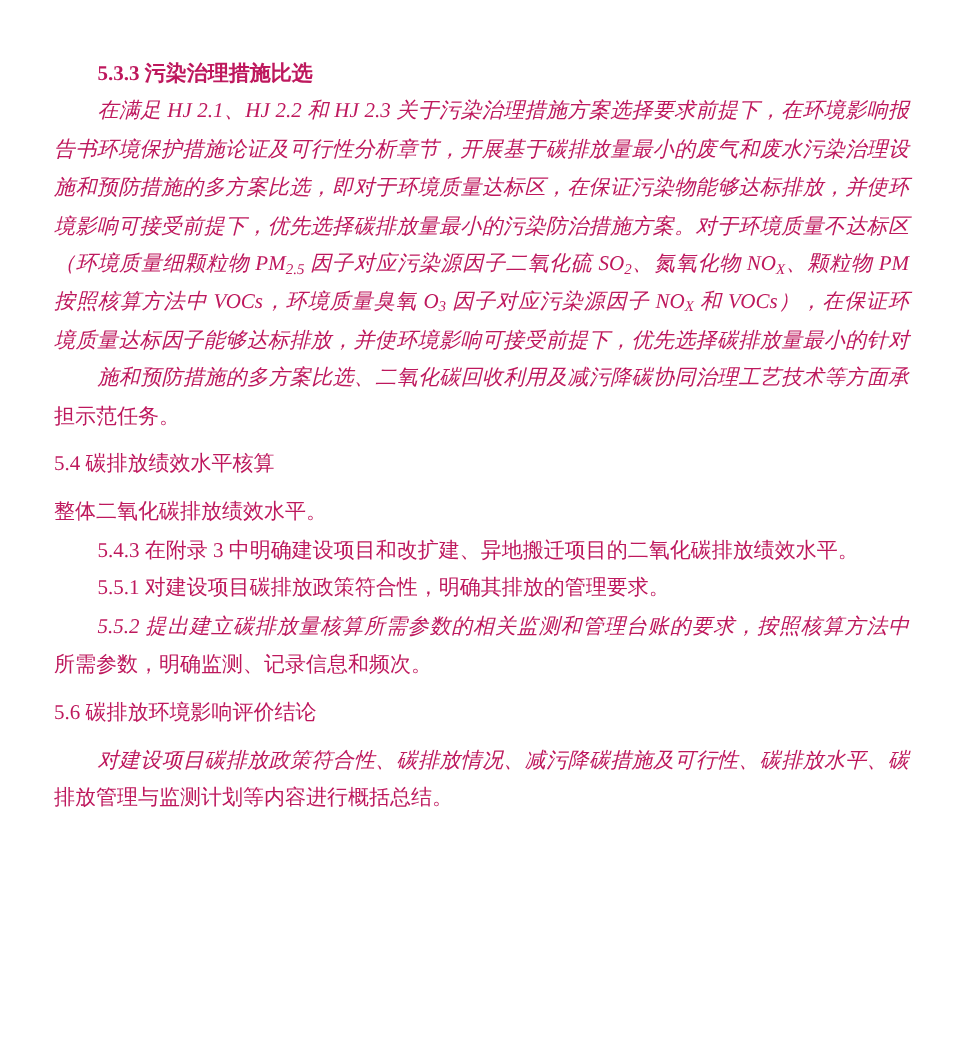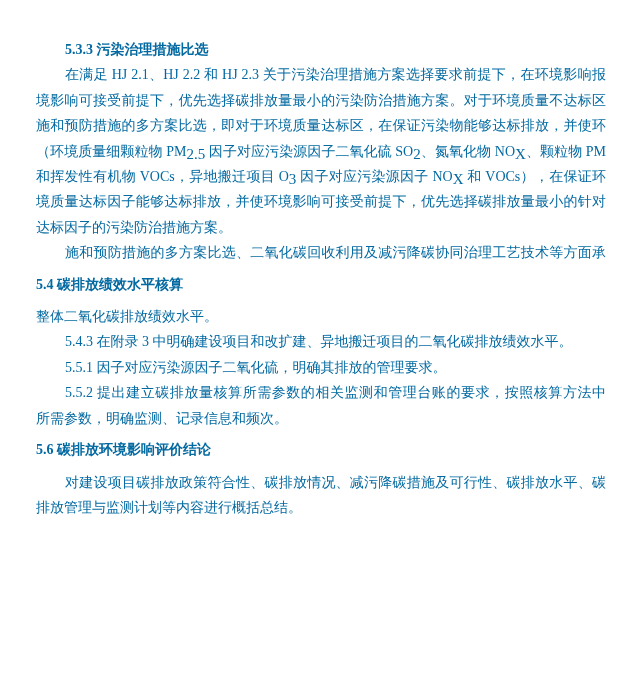--- a/index.html
+++ b/index.html
@@ -11,61 +11,62 @@
     overflow: hidden;
     font-family: "Liberation Serif", "DejaVu Serif", serif;
   }
   .content {
     position: absolute;
     left: 36px;
     top: 37px;
     width: 570px;
     font-size: 14px;
     line-height: 25.4px;
-    color: #0369a1;
+    color: #be185d;
   }
   .line {
     text-align: justify;
     text-justify: inter-character;
   }
-  .line.fill { text-align-last: justify; }
+  .line.fill { text-align-last: justify; font-style: italic; }
   .line.end  { text-align-last: left; }
   .indent { text-indent: 29px; }
   .h3 { font-weight: 700; text-align-last: left; }
-  .h2 { font-weight: 700; margin: 6px 0 7px 0; text-align-last: left; }
+  .h2 { font-weight: 400; margin: 6px 0 7px 0; text-align-last: left; }
   sub {
-    font-size: 15px;
+    font-size: 10px;
     line-height: 0;
     vertical-align: -2.5px;
     letter-spacing: 0;
   }
 </style>
 </head>
 <body>
 
 <div class="page">
   <div class="content">
 
     <div class="line h3 indent">5.3.3 污染治理措施比选</div>
 
     <div class="line fill indent">在满足 HJ 2.1、HJ 2.2 和 HJ 2.3 关于污染治理措施方案选择要求前提下，在环境影响报</div>
+    <div class="line fill">告书环境保护措施论证及可行性分析章节，开展基于碳排放量最小的废气和废水污染治理设</div>
+    <div class="line fill">施和预防措施的多方案比选，即对于环境质量达标区，在保证污染物能够达标排放，并使环</div>
     <div class="line fill">境影响可接受前提下，优先选择碳排放量最小的污染防治措施方案。对于环境质量不达标区</div>
-    <div class="line fill">施和预防措施的多方案比选，即对于环境质量达标区，在保证污染物能够达标排放，并使环</div>
     <div class="line fill"><span>（环境质量细颗粒物 PM</span><sub>2.5</sub><span> 因子对应污染源因子二氧化硫 SO</span><sub>2</sub><span>、氮氧化物 NO</span><sub>X</sub><span>、颗粒物 PM</span></div>
-    <div class="line fill"><span>和挥发性有机物 VOCs，异地搬迁项目 O</span><sub>3</sub><span> 因子对应污染源因子 NO</span><sub>X</sub><span> 和 VOCs），在保证环</span></div>
+    <div class="line fill"><span>按照核算方法中 VOCs，环境质量臭氧 O</span><sub>3</sub><span> 因子对应污染源因子 NO</span><sub>X</sub><span> 和 VOCs），在保证环</span></div>
     <div class="line fill">境质量达标因子能够达标排放，并使环境影响可接受前提下，优先选择碳排放量最小的针对</div>
-    <div class="line end">达标因子的污染防治措施方案。</div>
 
     <div class="line fill indent">施和预防措施的多方案比选、二氧化碳回收利用及减污降碳协同治理工艺技术等方面承</div>
+    <div class="line end">担示范任务。</div>
 
     <div class="line h2">5.4 碳排放绩效水平核算</div>
     <div class="line end">整体二氧化碳排放绩效水平。</div>
     <div class="line end indent">5.4.3 在附录 3 中明确建设项目和改扩建、异地搬迁项目的二氧化碳排放绩效水平。</div>
 
-    <div class="line end indent">5.5.1 因子对应污染源因子二氧化硫，明确其排放的管理要求。</div>
+    <div class="line end indent">5.5.1 对建设项目碳排放政策符合性，明确其排放的管理要求。</div>
     <div class="line fill indent">5.5.2 提出建立碳排放量核算所需参数的相关监测和管理台账的要求，按照核算方法中</div>
     <div class="line end">所需参数，明确监测、记录信息和频次。</div>
 
     <div class="line h2">5.6 碳排放环境影响评价结论</div>
     <div class="line fill indent">对建设项目碳排放政策符合性、碳排放情况、减污降碳措施及可行性、碳排放水平、碳</div>
     <div class="line end">排放管理与监测计划等内容进行概括总结。</div>
 
   </div>
 </div>
 

